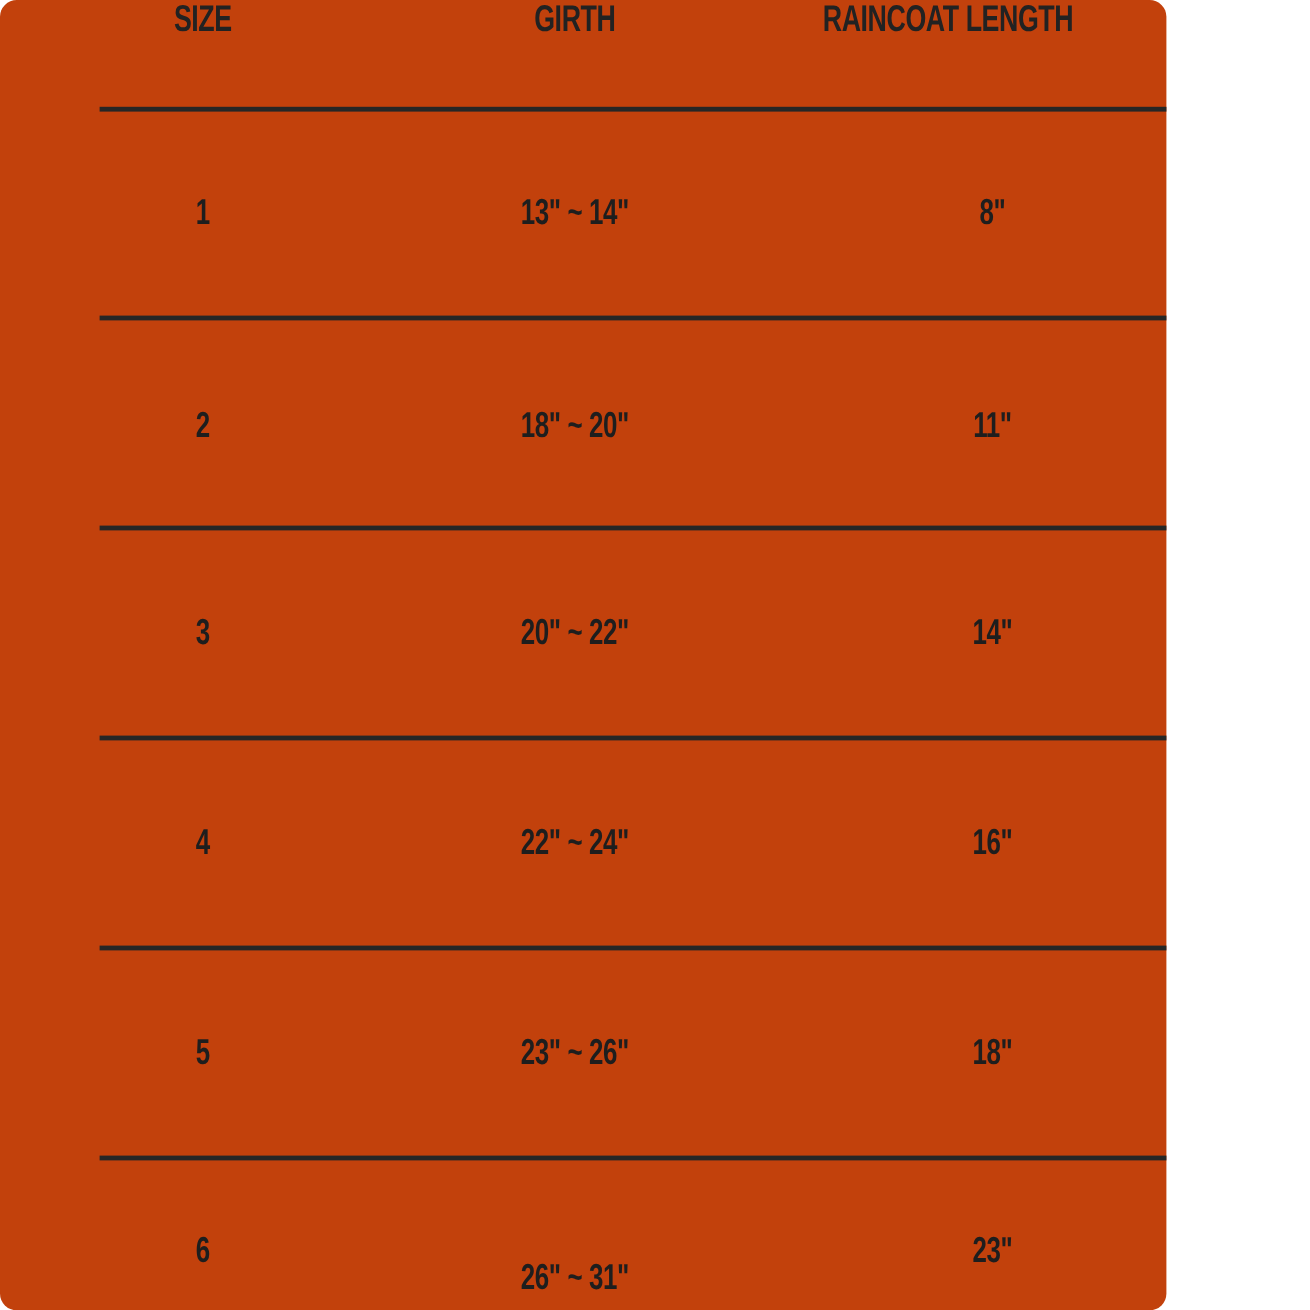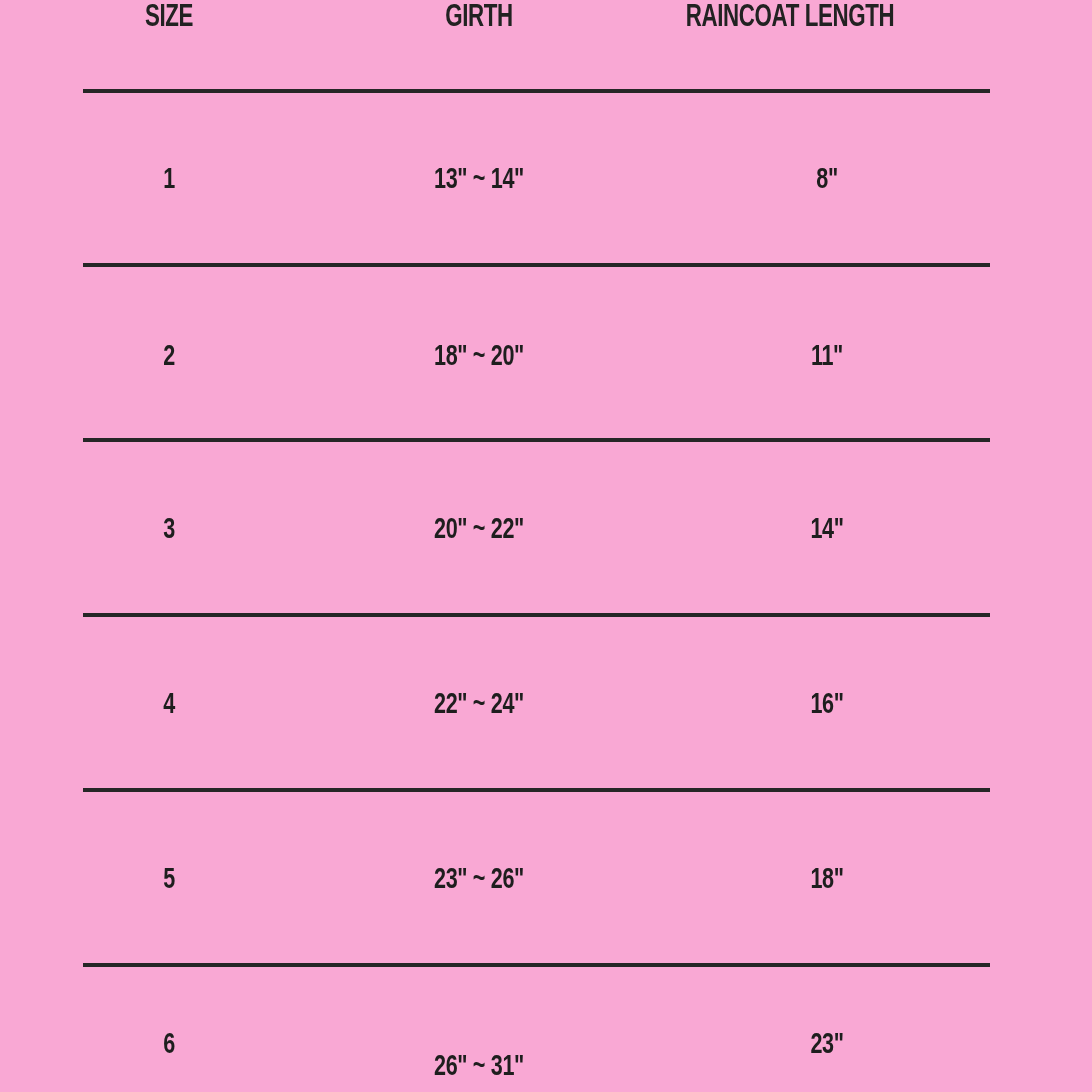--- a/index.html
+++ b/index.html
@@ -2,27 +2,28 @@
 <html><head>
 <meta charset="utf-8">
 <style>
   html, body {
     margin: 0;
     padding: 0;
     background: #ffffff;
   }
   .page {
     position: relative;
-    width: 1092px;
+    width: 972px;
     height: 1092px;
-    background: #f9a8d4;
+    background: #c2410c;
     overflow: hidden;
     font-family: "Liberation Sans", "DejaVu Sans", sans-serif;
     font-weight: 700;
     color: #1e1e1e;
+    border-radius: 14px;
   }
   .cell {
     position: absolute;
     white-space: nowrap;
     line-height: 30px;
     font-size: 30px;
     letter-spacing: -0.5px;
     transform: translateX(-50%) scaleX(0.72);
     -webkit-font-smoothing: antialiased;
   }

